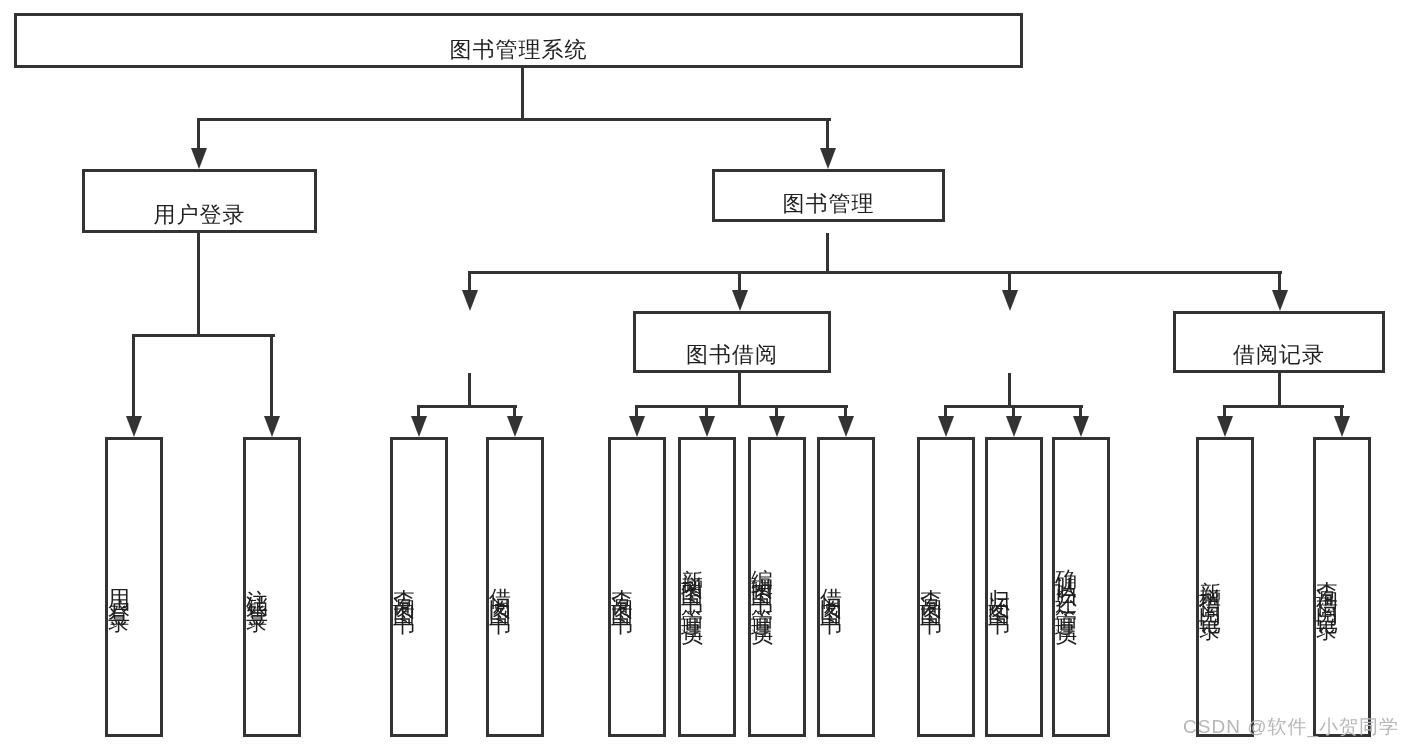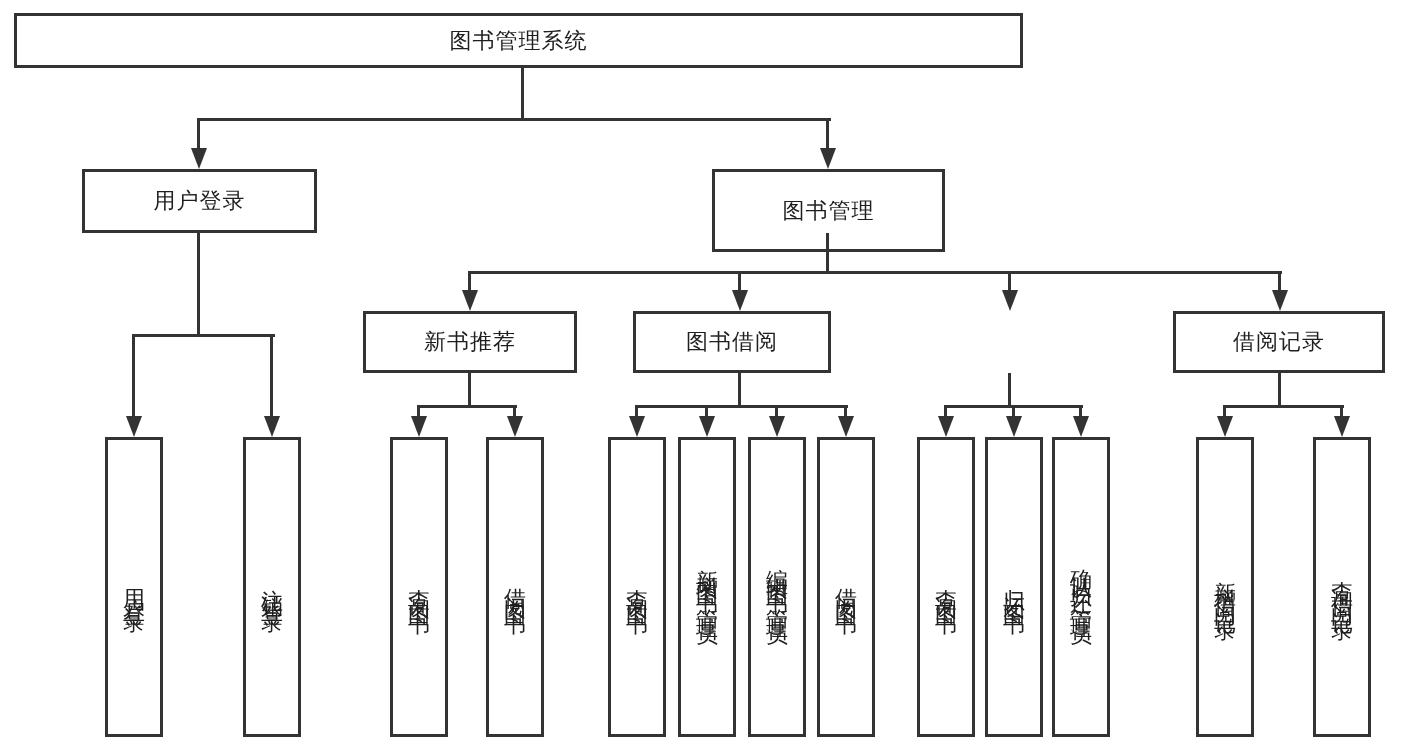--- a/index.html
+++ b/index.html
@@ -9,21 +9,21 @@
     background:#ffffff;
     font-family:"Liberation Sans", sans-serif;
     overflow:hidden;
   }
   .box{
     position:absolute;
     box-sizing:border-box;
     border:3px solid #333333;
     background:#ffffff;
     display:flex;
-    align-items:center;
+    align-items:flex-end;
     justify-content:center;
     color:#1f1f1f;
   }
   .hbox{ font-size:22px; letter-spacing:1px; }
   .root{ font-size:22px; }
   .vbox{
     font-size:22px;
     writing-mode:vertical-rl;
     text-orientation:mixed;
     letter-spacing:8px;
@@ -60,21 +60,21 @@
   <div class="vline" style="left:521px;top:68px;height:52px"></div>
   <div class="hline" style="left:197px;top:118px;width:634px"></div>
   <div class="vline" style="left:197px;top:118px;height:32px"></div>
   <div class="arrow" style="left:191px;top:148px"></div>
   <div class="vline" style="left:826px;top:118px;height:32px"></div>
   <div class="arrow" style="left:820px;top:148px"></div>
 
   <div class="box hbox" style="left:82px;top:169px;width:235px;height:64px">
     <span>用户登录</span>
   </div>
-  <div class="box hbox" style="left:712px;top:169px;width:233px;height:83px">
+  <div class="box hbox" style="left:712px;top:169px;width:233px;height:53px">
     <span>图书管理</span>
   </div>
 
   <div class="vline" style="left:197px;top:233px;height:103px"></div>
   <div class="hline" style="left:132px;top:334px;width:143px"></div>
   <div class="vline" style="left:132px;top:334px;height:84px"></div>
   <div class="arrow" style="left:126px;top:416px"></div>
   <div class="vline" style="left:270px;top:334px;height:84px"></div>
   <div class="arrow" style="left:264px;top:416px"></div>
 
@@ -82,23 +82,20 @@
   <div class="hline" style="left:468px;top:271px;width:814px"></div>
   <div class="vline" style="left:468px;top:271px;height:22px"></div>
   <div class="arrow" style="left:462px;top:290px"></div>
   <div class="vline" style="left:738px;top:271px;height:22px"></div>
   <div class="arrow" style="left:732px;top:290px"></div>
   <div class="vline" style="left:1008px;top:271px;height:22px"></div>
   <div class="arrow" style="left:1002px;top:290px"></div>
   <div class="vline" style="left:1278px;top:271px;height:22px"></div>
   <div class="arrow" style="left:1272px;top:290px"></div>
 
-  <div class="box hbox" style="left:363px;top:311px;width:214px;height:62px">
-    <span>新书推荐</span>
-  </div>
   <div class="box hbox" style="left:633px;top:311px;width:198px;height:62px">
     <span>图书借阅</span>
   </div>
   <div class="box hbox" style="left:1173px;top:311px;width:212px;height:62px">
     <span>借阅记录</span>
   </div>
 
   <div class="vline" style="left:468px;top:373px;height:34px"></div>
   <div class="hline" style="left:417px;top:405px;width:100px"></div>
   <div class="vline" style="left:417px;top:405px;height:14px"></div>
@@ -170,14 +167,15 @@
     <span>确认归还（管理员）</span>
   </div>
 
   <div class="box vbox" style="left:1196px;top:437px;width:58px;height:300px">
     <span>新增借阅记录</span>
   </div>
   <div class="box vbox" style="left:1313px;top:437px;width:58px;height:300px">
     <span>查询借阅记录</span>
   </div>
 
+  <div class="watermark">CSDN @软件_小贺同学</div>
 
 </div>
 
 </body></html>

